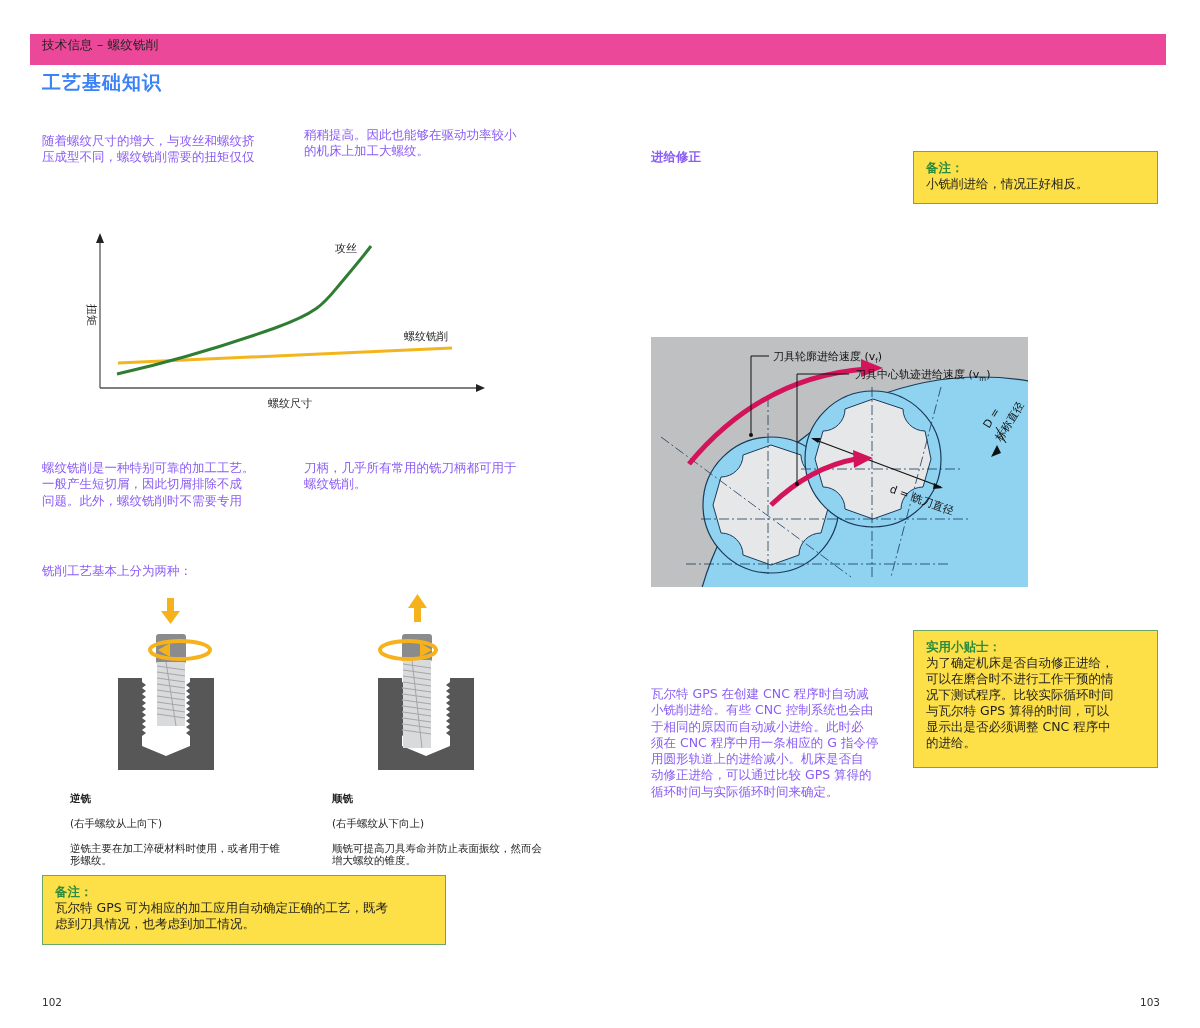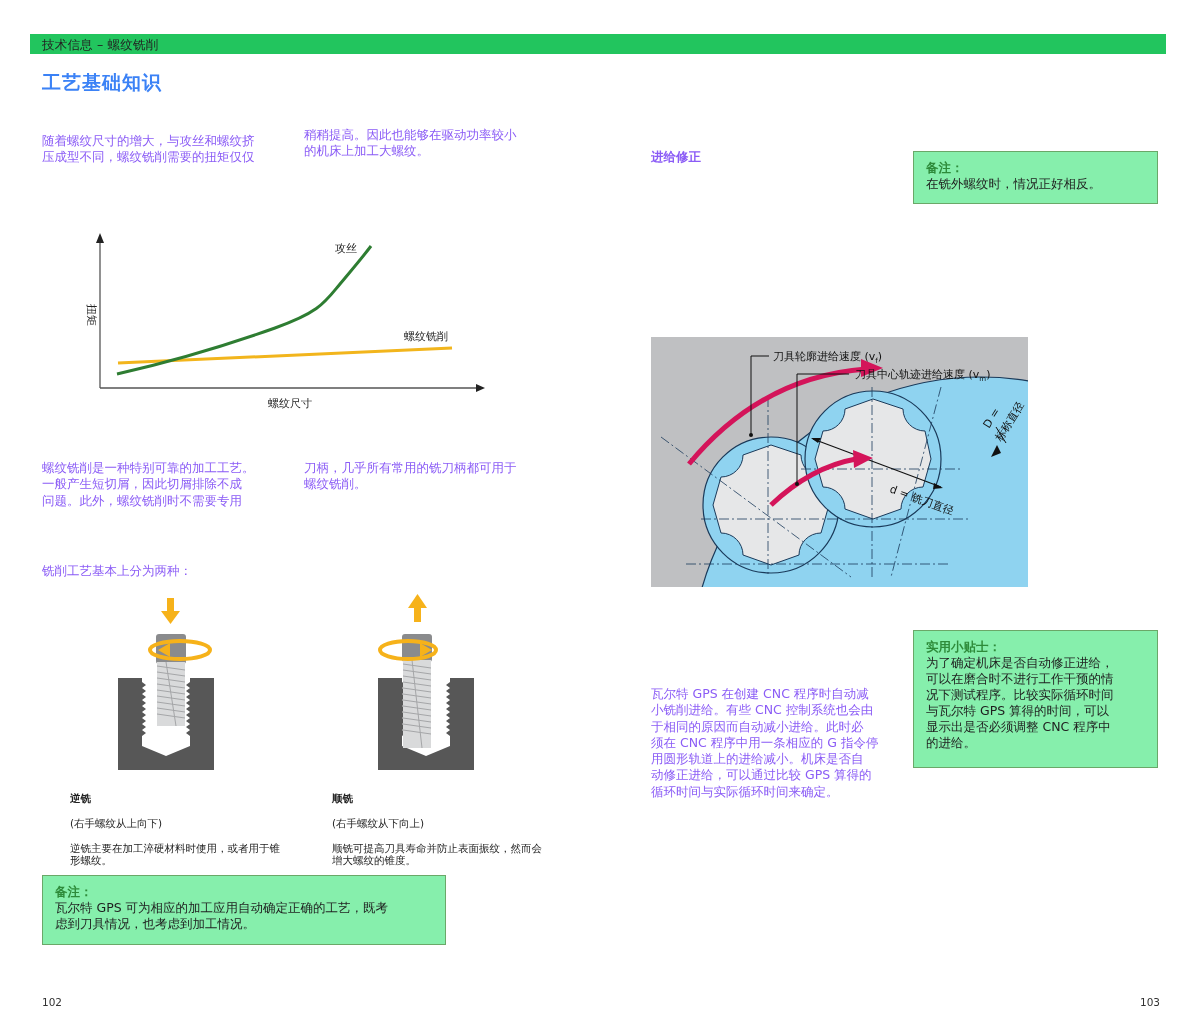--- a/index.html
+++ b/index.html
@@ -1,25 +1,25 @@
 <!DOCTYPE html>
 <html><head>
 <meta charset="utf-8">
 <style>
   * { box-sizing: border-box; margin: 0; padding: 0; }
   html, body { width: 1200px; height: 1028px; background: #ffffff; overflow: hidden; }
   body { position: relative; font-family: "DejaVu Sans", "Liberation Sans", sans-serif; color: #1e1e1e; }
   .abs { position: absolute; }
-  .header-bar { left: 30px; top: 34px; width: 1136px; height: 20px; background: #22c55e; }
+  .header-bar { left: 30px; top: 34px; width: 1136px; height: 31px; background: #ec4899; }
   .header-bar span { position: absolute; left: 12px; top: 3px; font-size: 12.5px; color: #222; letter-spacing: 0.2px; }
   .page-title { left: 42px; top: 70px; font-size: 19px; font-weight: bold; color: #3b82f6; letter-spacing: 1px; }
   .body-text { font-size: 12.5px; line-height: 16.3px; color: #8b5cf6; white-space: pre-line; }
   .small-text { font-size: 10.5px; line-height: 12.5px; color: #1e1e1e; white-space: pre-line; margin-left: 28px; }
   .bold { font-weight: bold; }
-  .note-box { border: 1.5px solid #6aa868; background: #86efac; padding: 8px 12px; }
+  .note-box { border: 1.5px solid #6aa868; background: #fde047; padding: 8px 12px; }
   .note-title { color: #2e8b3a; font-size: 12.5px; line-height: 16px; font-weight: bold; }
   .note-body { font-size: 12.5px; line-height: 16px; color: #1e1e1e; white-space: pre-line; }
   .page-num { font-size: 10.5px; color: #333; }
   svg text { font-family: "DejaVu Sans", "Liberation Sans", sans-serif; }
 </style>
 </head>
 <body>
 
 <div class="abs header-bar">
   <span>技术信息 – 螺纹铣削</span>
@@ -138,21 +138,21 @@
 </div>
 
 <div class="abs page-num" style="left:42px; top:996px;">102</div>
 
 <div class="abs body-text" style="left:651px; top:133px; width:250px;">
   <div class="bold">进给修正</div>
 </div>
 
 <div class="abs note-box" style="left:913px; top:151px; width:245px; height:53px;">
   <div class="note-title">备注：</div>
-  <div class="note-body">在铣外螺纹时，情况正好相反。</div>
+  <div class="note-body">小铣削进给，情况正好相反。</div>
 </div>
 
 <svg class="abs" style="left:651px; top:337px;" width="377" height="250" viewBox="0 0 377 250">
   <defs>
     <clipPath id="diagClip">
         <rect x="0" y="0" width="377" height="250"></rect>
       </clipPath>
   </defs>
   <g clip-path="url(#diagClip)">
     <rect x="0" y="0" width="377" height="250" fill="#bfc0c2"></rect>

